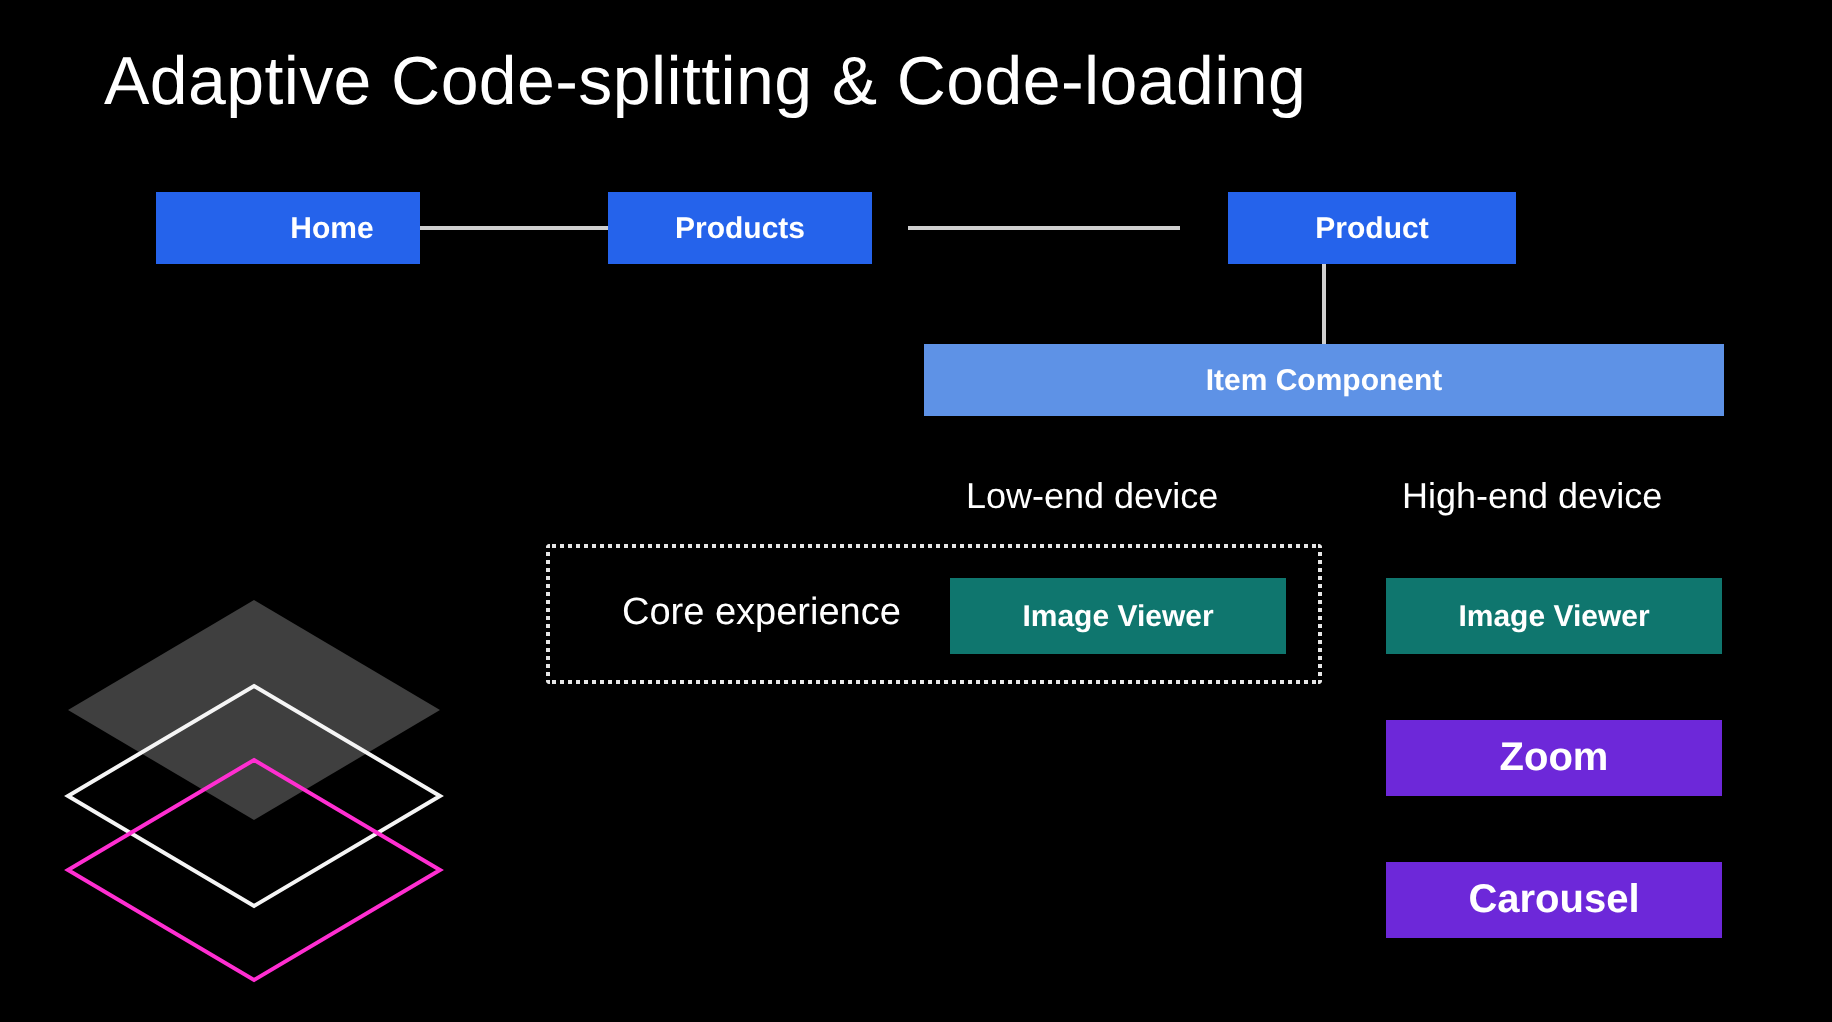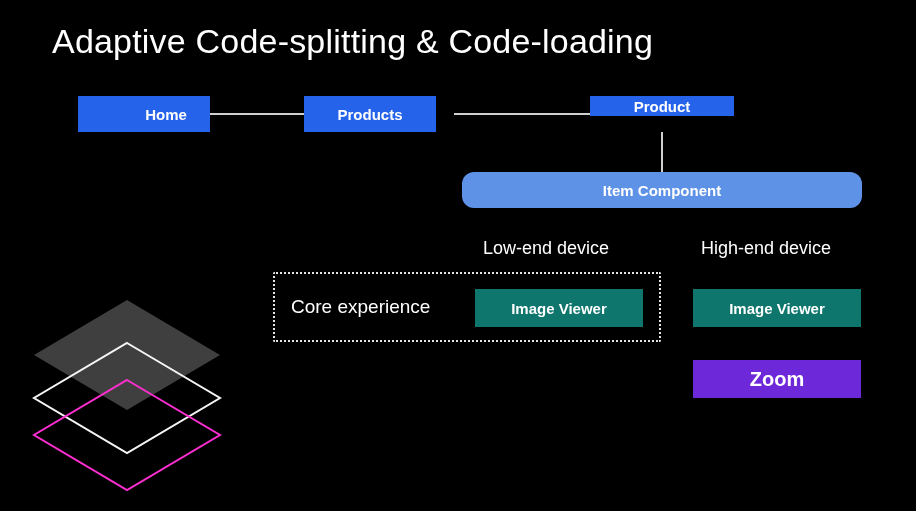--- a/index.html
+++ b/index.html
@@ -7,21 +7,21 @@
   .stage { position: relative; width: 916px; height: 511px; }
   .title { position: absolute; left: 52px; top: 22px; font-size: 34px; font-weight: 400; letter-spacing: 0.2px; }
   .box { position: absolute; display: flex; align-items: center; justify-content: center; font-weight: 700; }
   .blue { background: #2563eb; color: #fff; font-size: 15px; }
   .blue-light { background: #5e92e6; color: #fff; font-size: 15px; }
   .pink { background: #0f766e; color: #fff; font-size: 15px; }
   .purple { background: #6d28d9; color: #fff; font-size: 20px; }
   .connector { position: absolute; background: #cfcfcf; }
   .label { position: absolute; font-size: 18px; color: #fff; }
   .core-box { position: absolute; border: 2px dotted #e5e5e5; border-radius: 2px; }
-  .core-label { position: absolute; font-size: 19px; color: #fff; }
+  .core-label { position: absolute; font-size: 19px; color: #fff; margin-left: 20px; }
   .diamond-wrap { position: absolute; left: 25px; top: 295px; width: 205px; height: 200px; }
 </style>
 </head>
 <body>
 
 <div class="stage">
 
   <div class="title">Adaptive Code-splitting &amp; Code-loading</div>
 
   <div class="box blue" style="left:78px; top:96px; width:132px; height:36px;padding-left:44px;">
@@ -29,46 +29,49 @@
   </div>
 
   <div class="connector" style="left:210px; top:113px; width:112px; height:2px;"></div>
 
   <div class="box blue" style="left:304px; top:96px; width:132px; height:36px;">
     <span>Products</span>
   </div>
 
   <div class="connector" style="left:454px; top:113px; width:136px; height:2px;"></div>
 
-  <div class="box blue" style="left:590px; top:96px; width:144px; height:20px;">
+  <div class="box blue" style="left:614px; top:96px; width:144px; height:36px;">
     <span>Product</span>
   </div>
 
   <div class="connector" style="left:661px; top:132px; width:2px; height:40px;"></div>
 
-  <div class="box blue-light" style="left:462px; top:172px; width:400px; height:36px;border-radius:12px;">
+  <div class="box blue-light" style="left:462px; top:172px; width:400px; height:36px;">
     <span>Item Component</span>
   </div>
 
   <div class="label" style="left:701px; top:238px;">High-end device</div>
   <div class="label" style="left:483px; top:238px;">Low-end device</div>
 
   <div class="core-box" style="left:273px; top:272px; width:388px; height:70px;"></div>
   <div class="core-label" style="left:291px; top:296px;">Core experience</div>
 
   <div class="box pink" style="left:475px; top:289px; width:168px; height:38px;">
     <span>Image Viewer</span>
   </div>
 
   <div class="box pink" style="left:693px; top:289px; width:168px; height:38px;">
     <span>Image Viewer</span>
   </div>
   <div class="box purple" style="left:693px; top:360px; width:168px; height:38px;">
     <span>Zoom</span>
   </div>
+  <div class="box purple" style="left:693px; top:431px; width:168px; height:38px;">
+    <span>Carousel</span>
+  </div>
 
   <div class="diamond-wrap">
     <svg viewBox="0 0 205 200" width="205" height="200">
 
       <polygon points="102,5 195,60 102,115 9,60" fill="#444444" opacity="0.92"></polygon>
 
       <polygon points="102,48 195,103 102,158 9,103" fill="none" stroke="#f5f5f5" stroke-width="2"></polygon>
 
       <polygon points="102,85 195,140 102,195 9,140" fill="none" stroke="#ff2ed1" stroke-width="2"></polygon>
     </svg>

